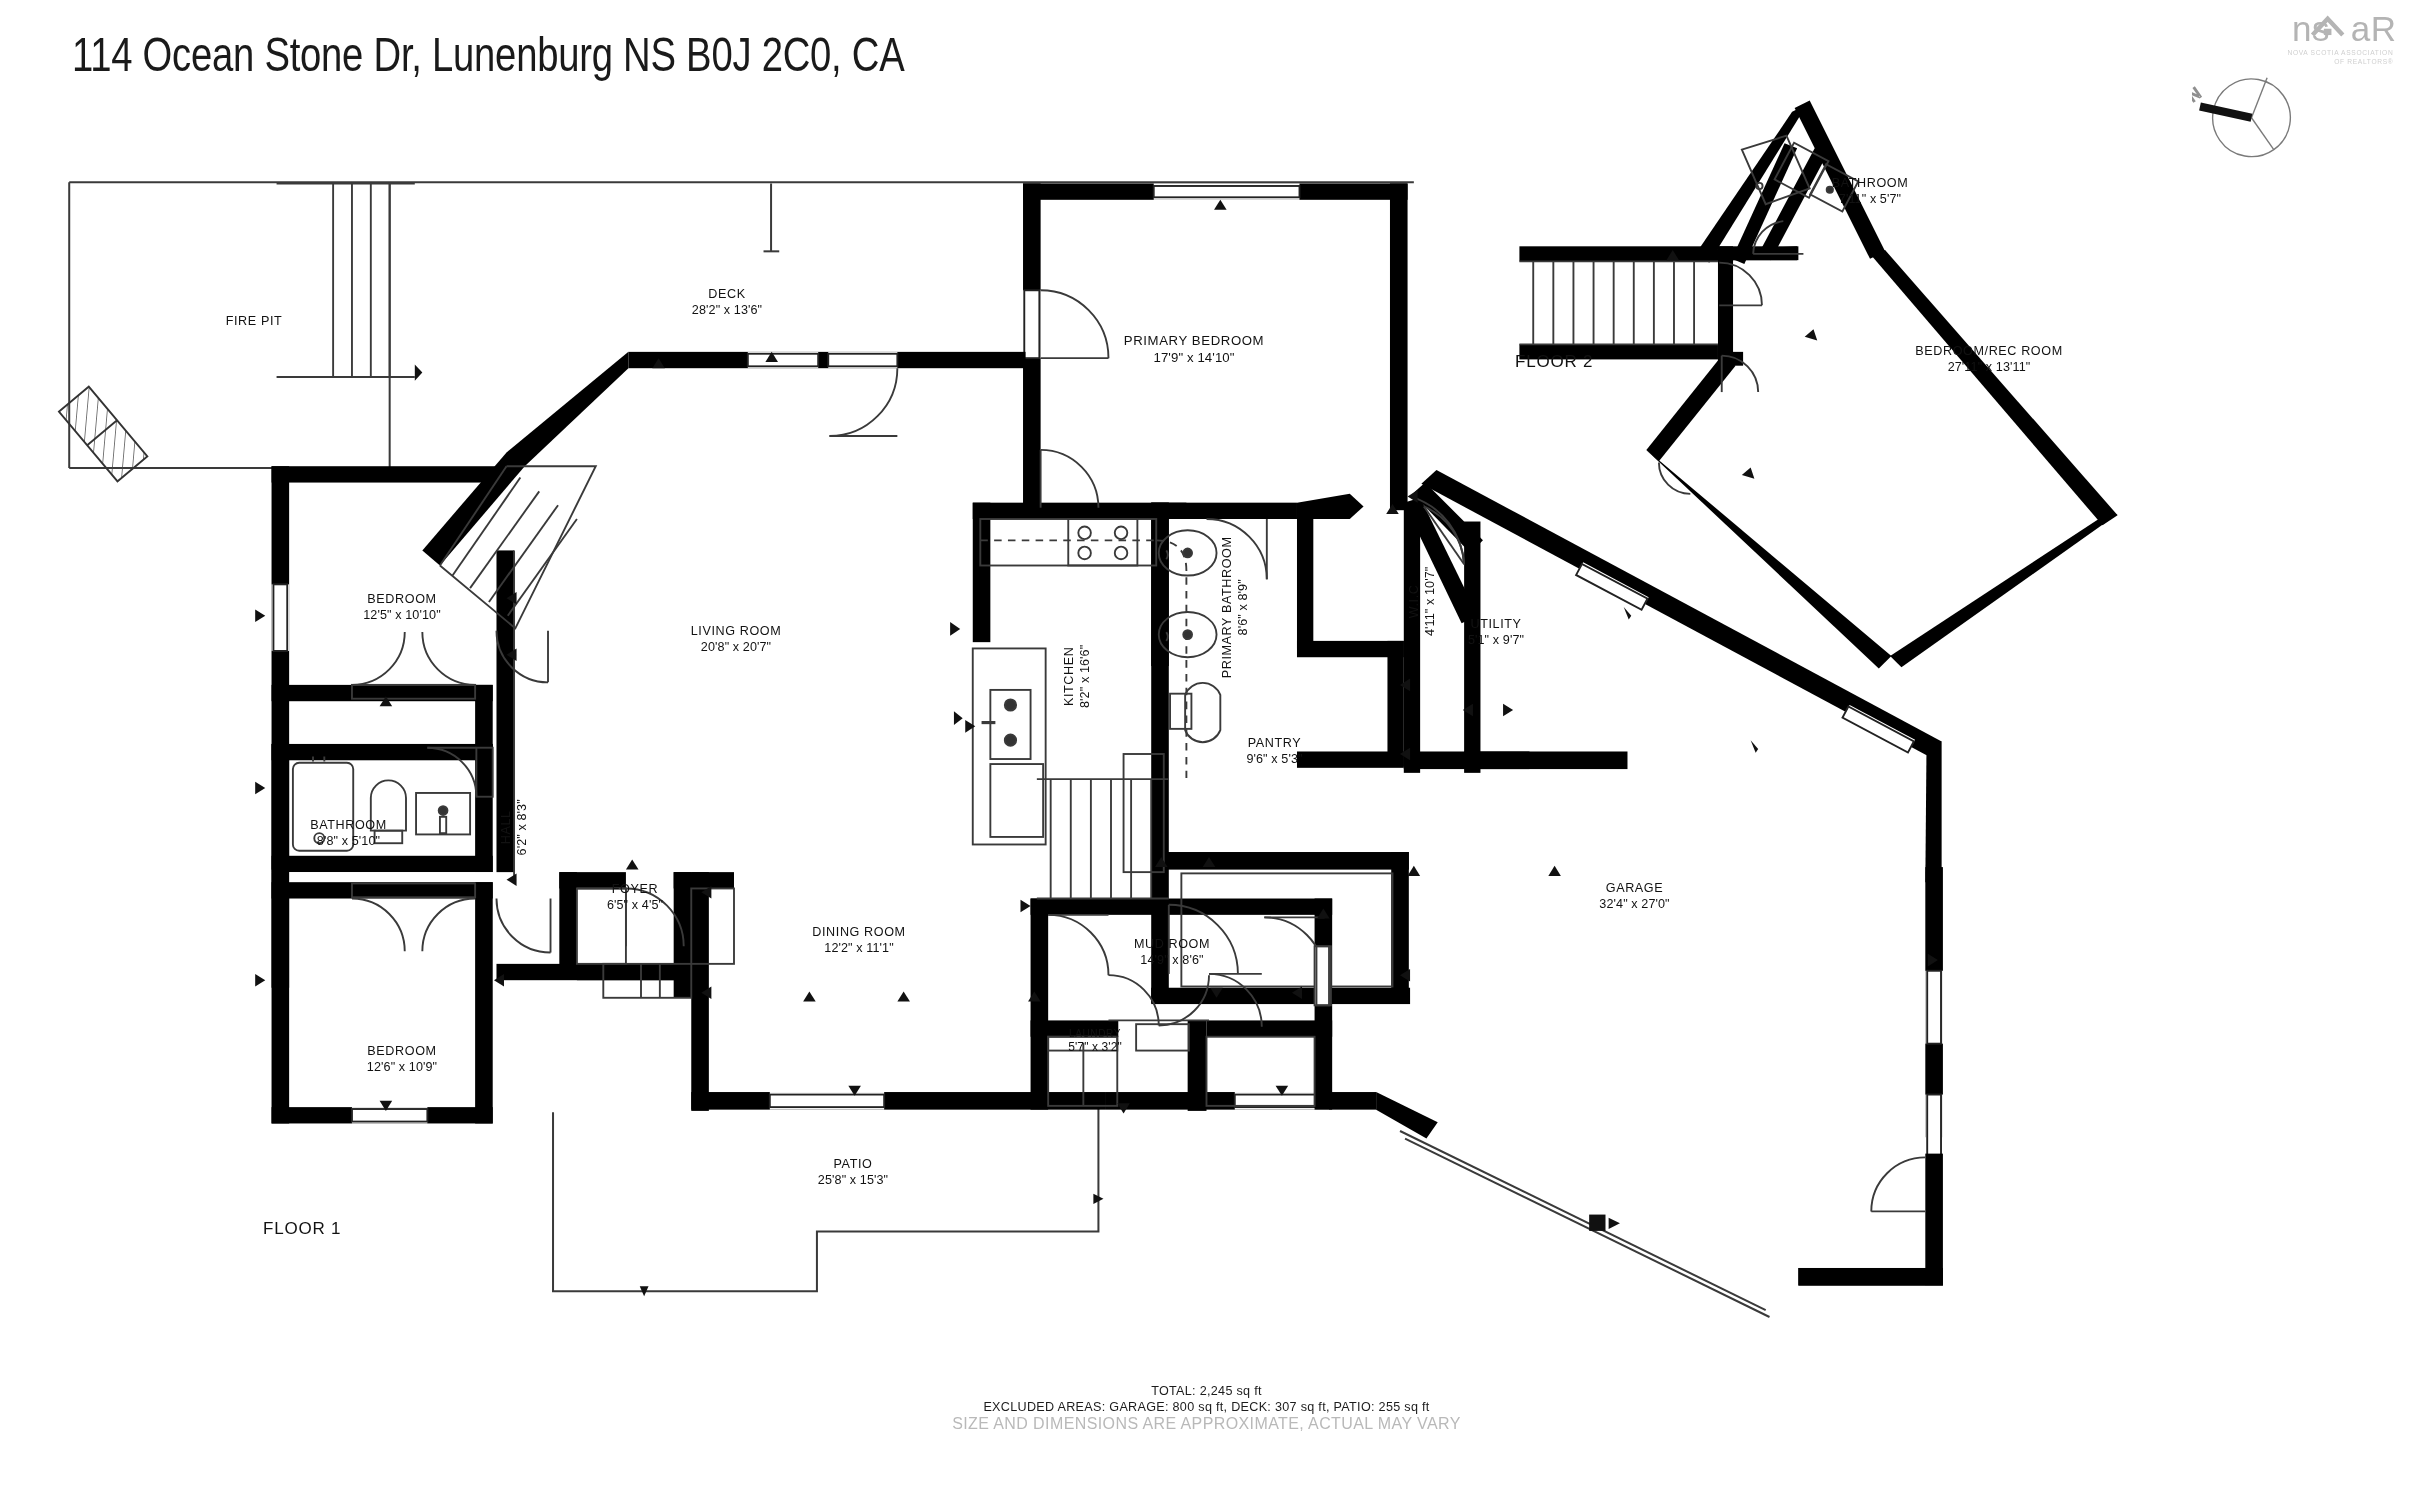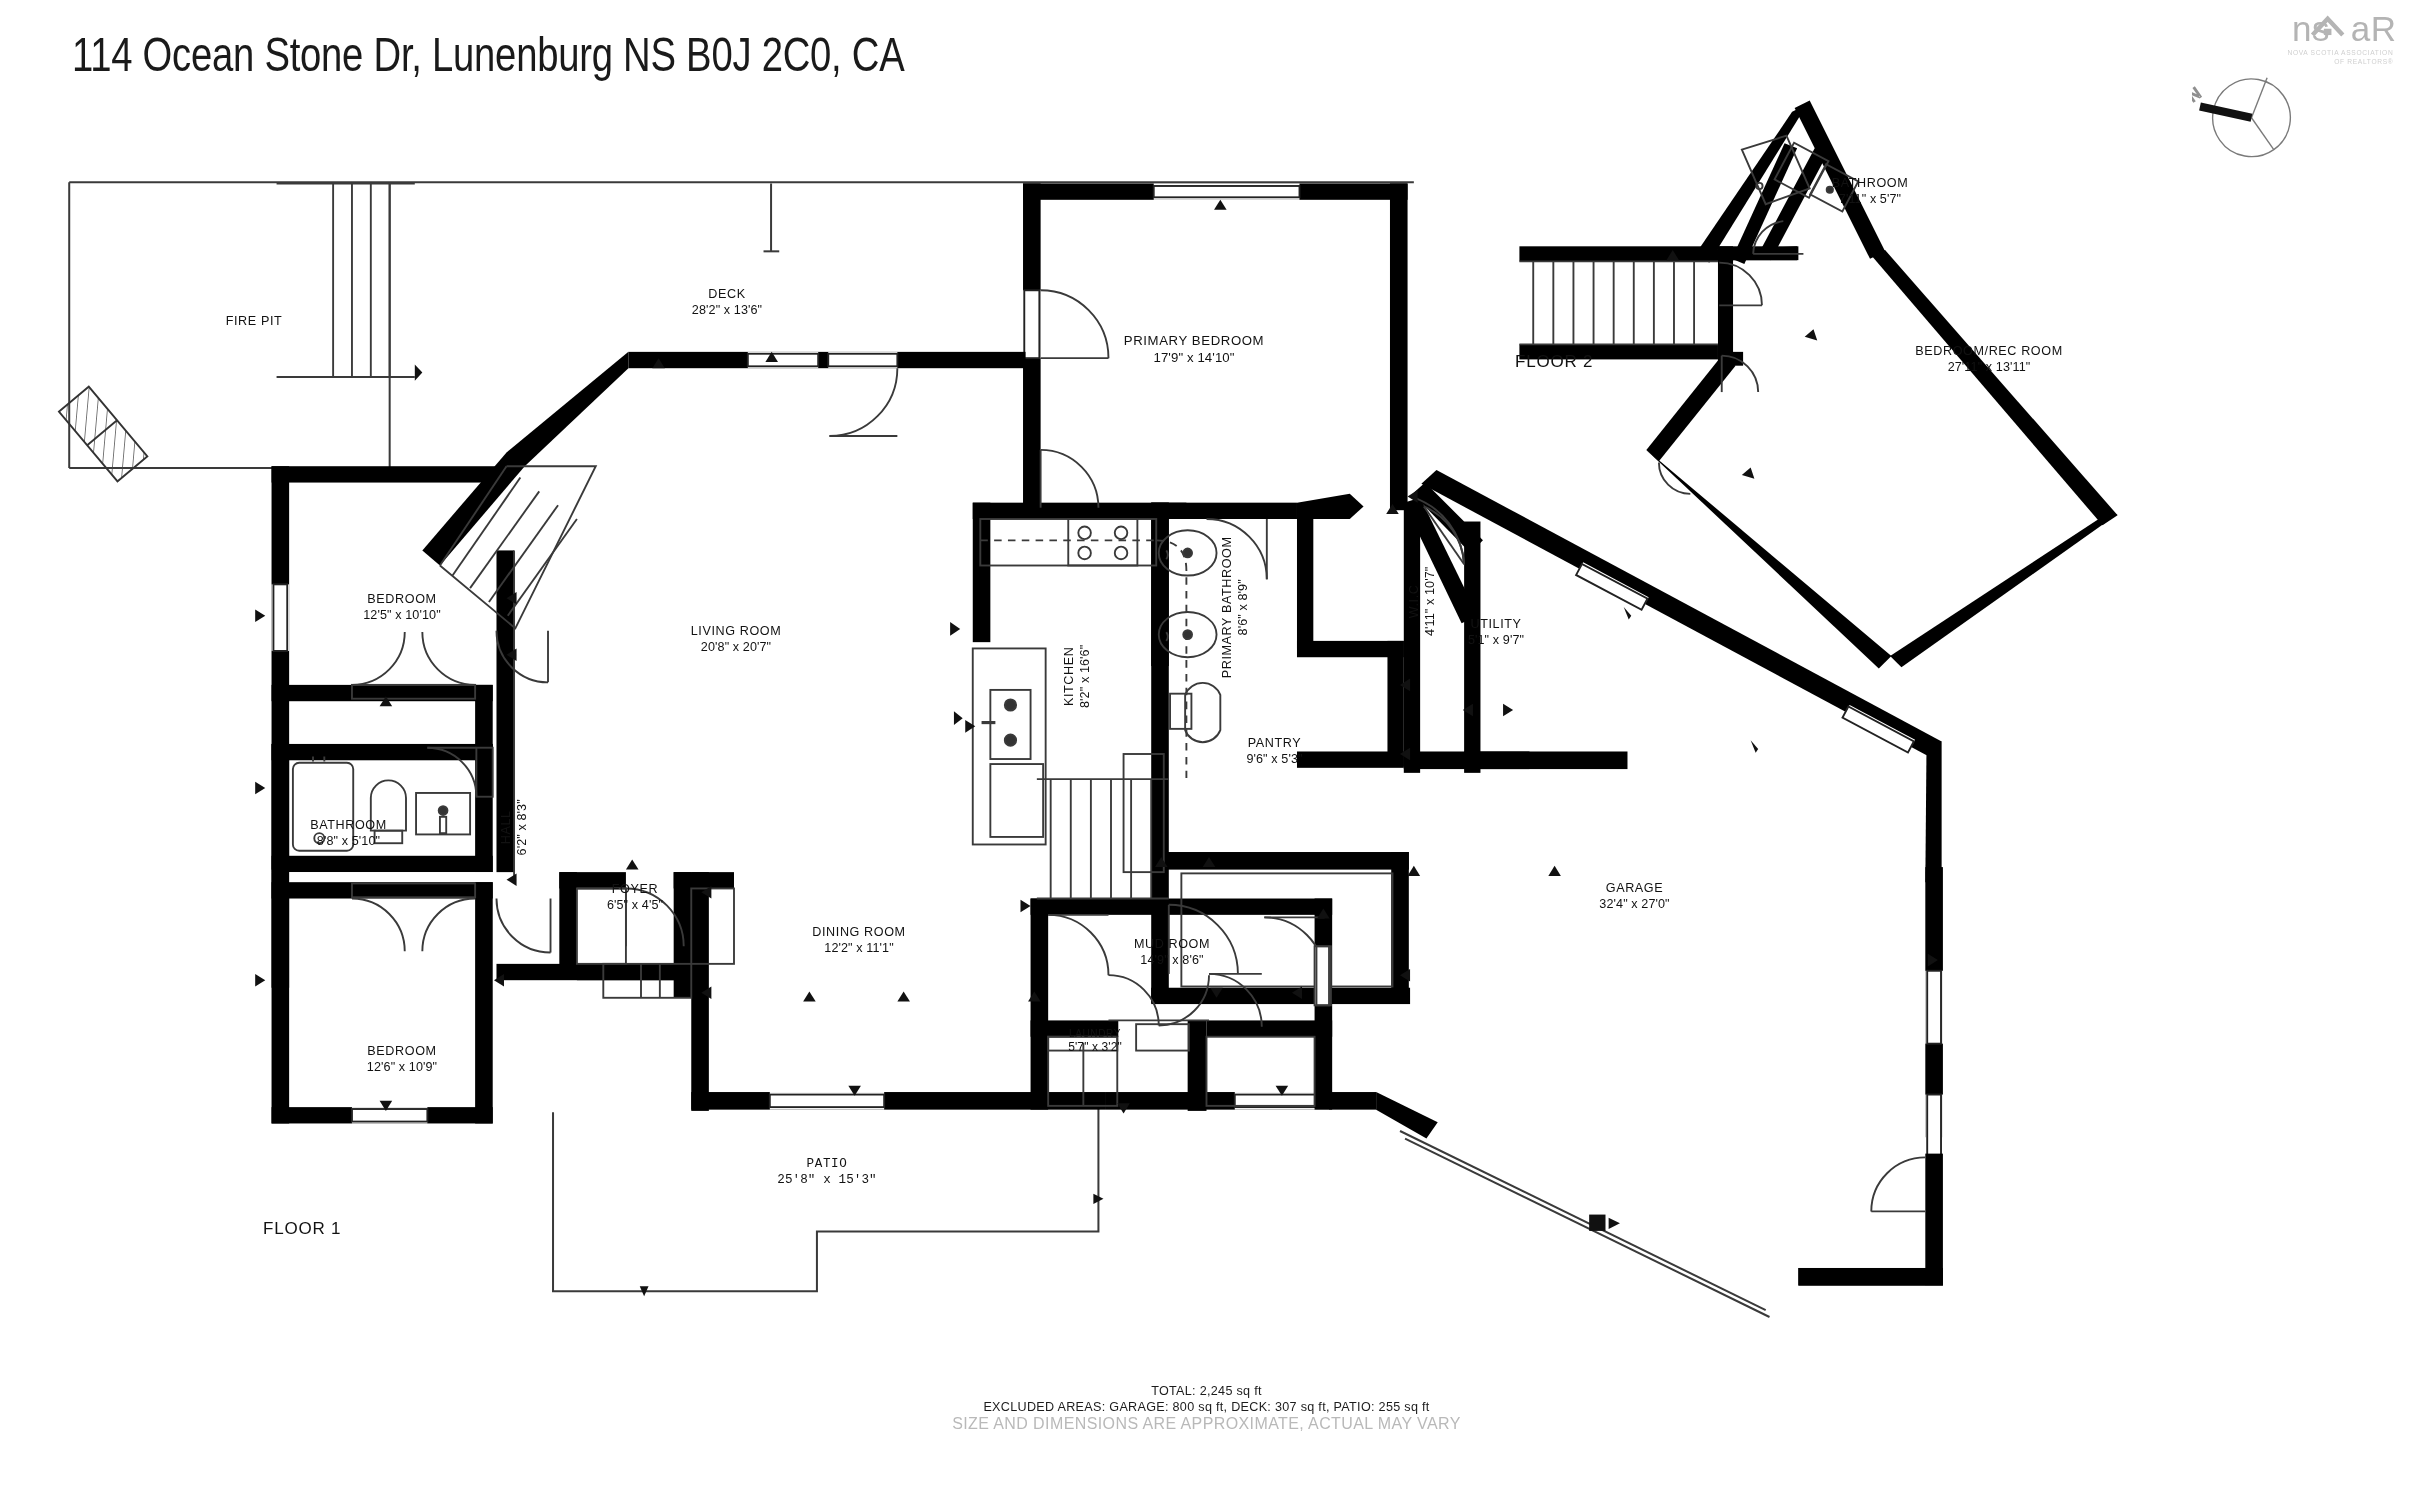--- a/index.html
+++ b/index.html
@@ -607,21 +607,21 @@
   <div class="lbl" style="left:314px; top:1043px; width:176px;">
     <span class="nm">BEDROOM</span>
     <span class="dm">12'6" x 10'9"</span>
   </div>
 
   <div class="lbl" style="left:1540px; top:880px; width:189px;">
     <span class="nm">GARAGE</span>
     <span class="dm">32'4" x 27'0"</span>
   </div>
 
-  <div class="lbl" style="left:742px; top:1156px; width:170px;font-family:Liberation Mono, monospace;">
+  <div class="lbl" style="left:768px; top:1156px; width:170px;">
     <span class="nm">PATIO</span>
     <span class="dm">25'8" x 15'3"</span>
   </div>
 
   <div class="lbl" style="left:1779px; top:175px; width:182px;">
     <span class="nm">BATHROOM</span>
     <span class="dm">7'11" x 5'7"</span>
   </div>
 
   <div class="lbl" style="left:1882px; top:343px; width:214px;">

